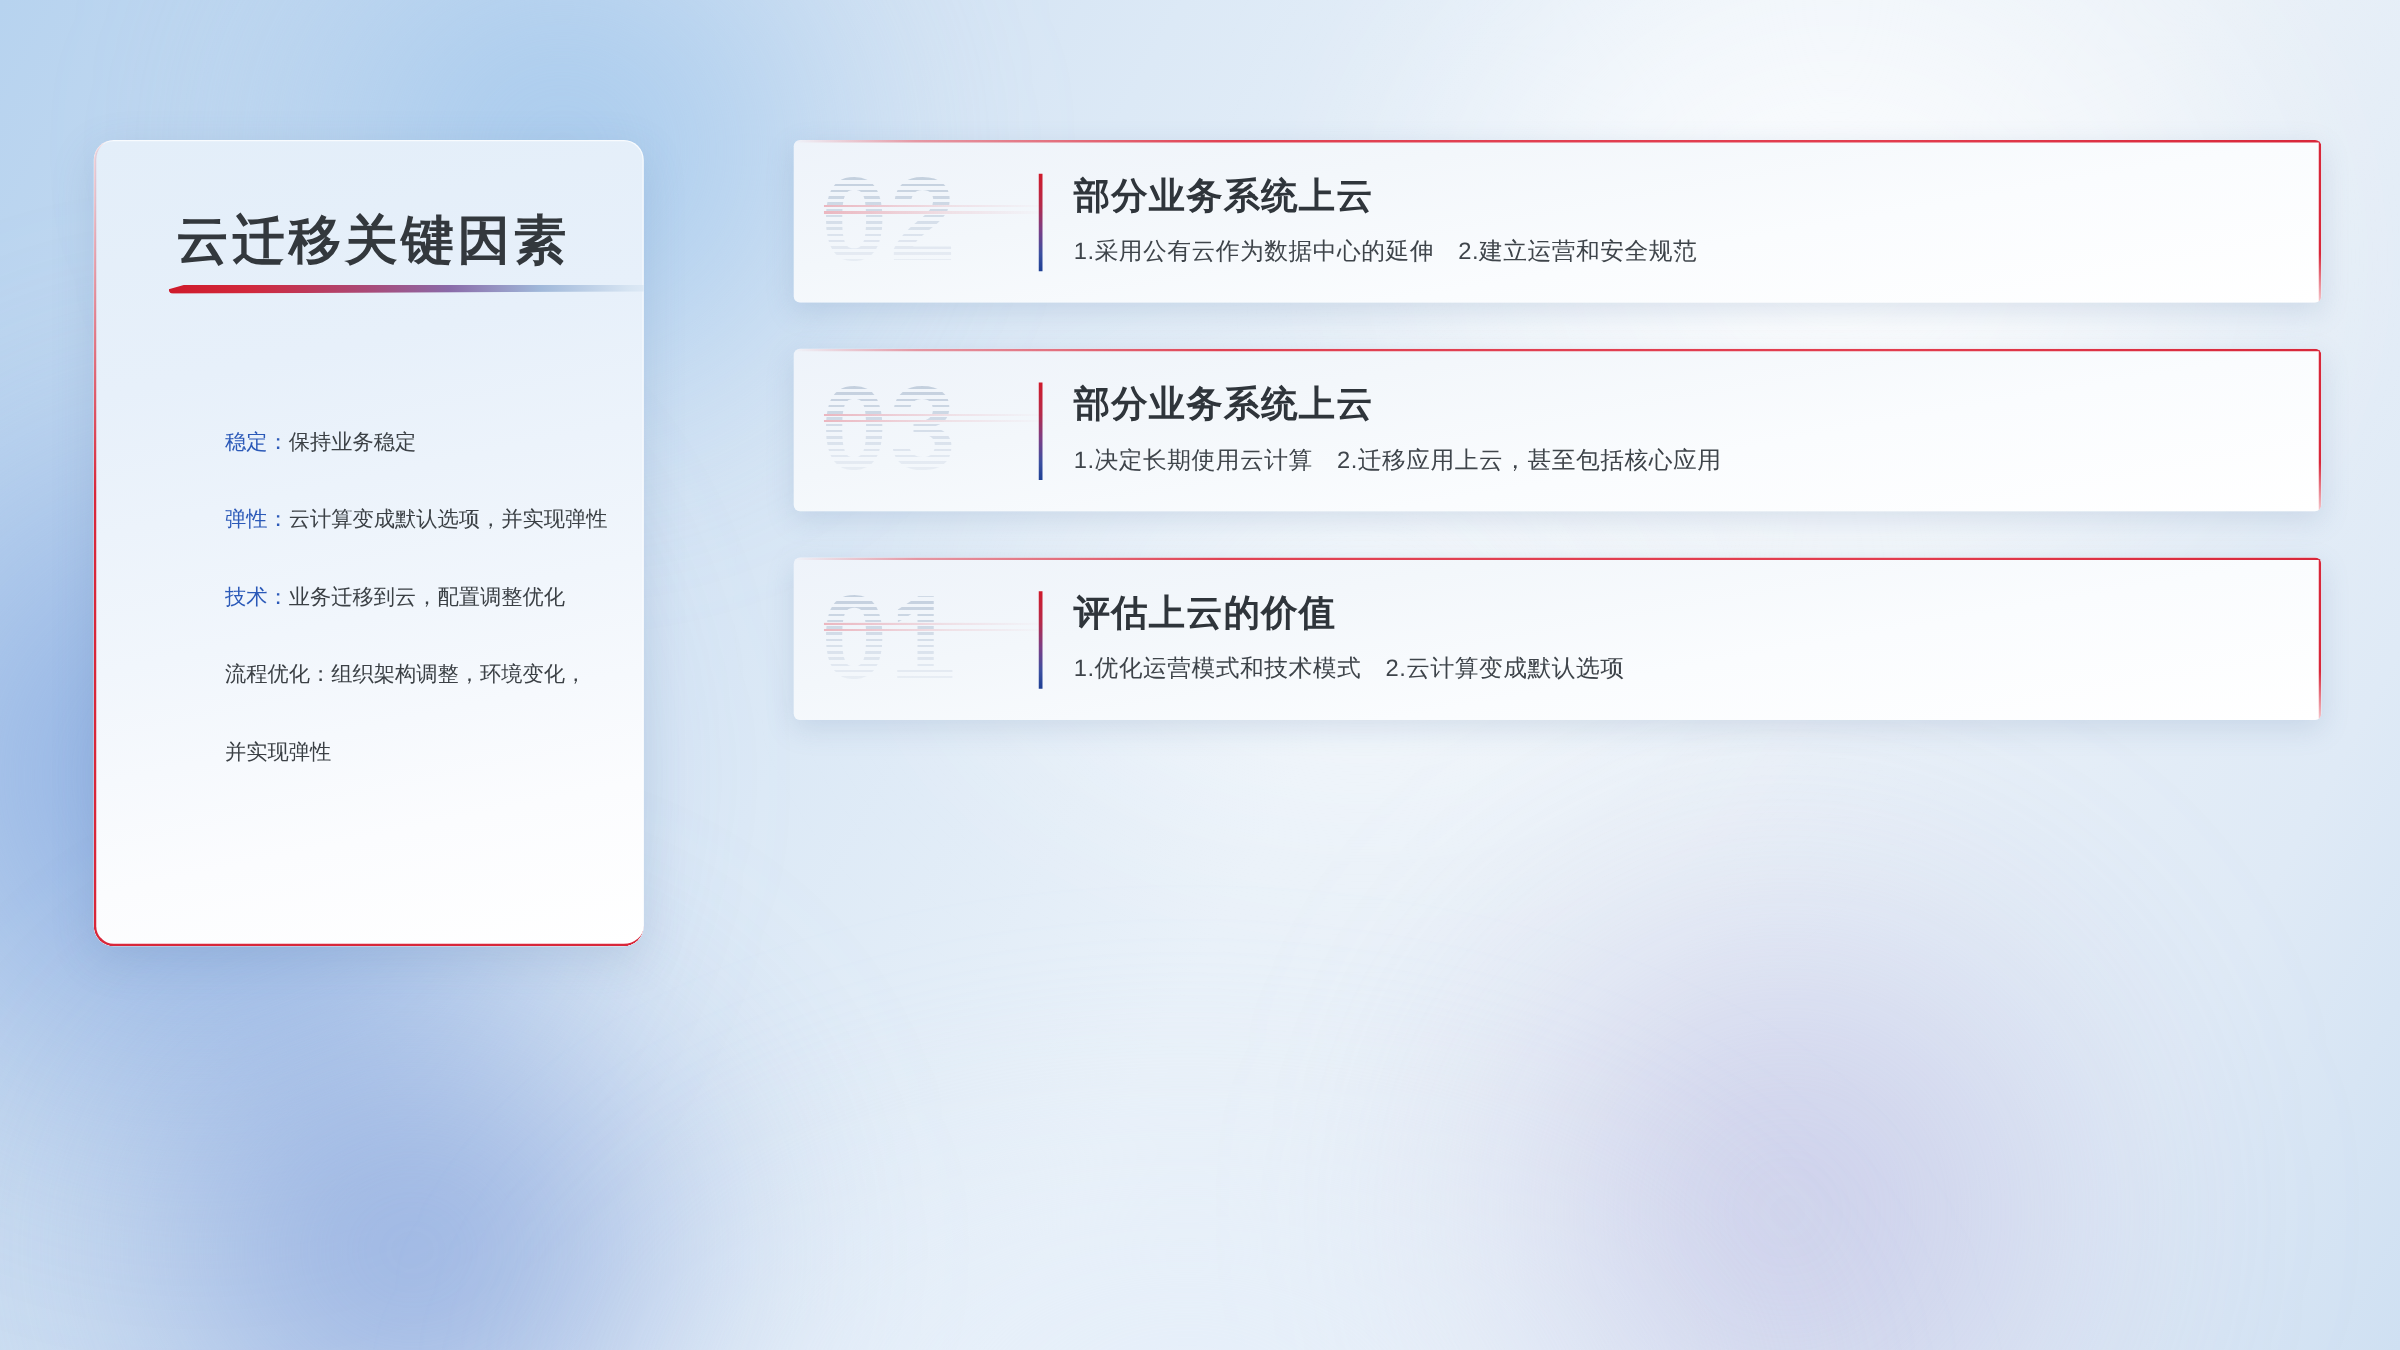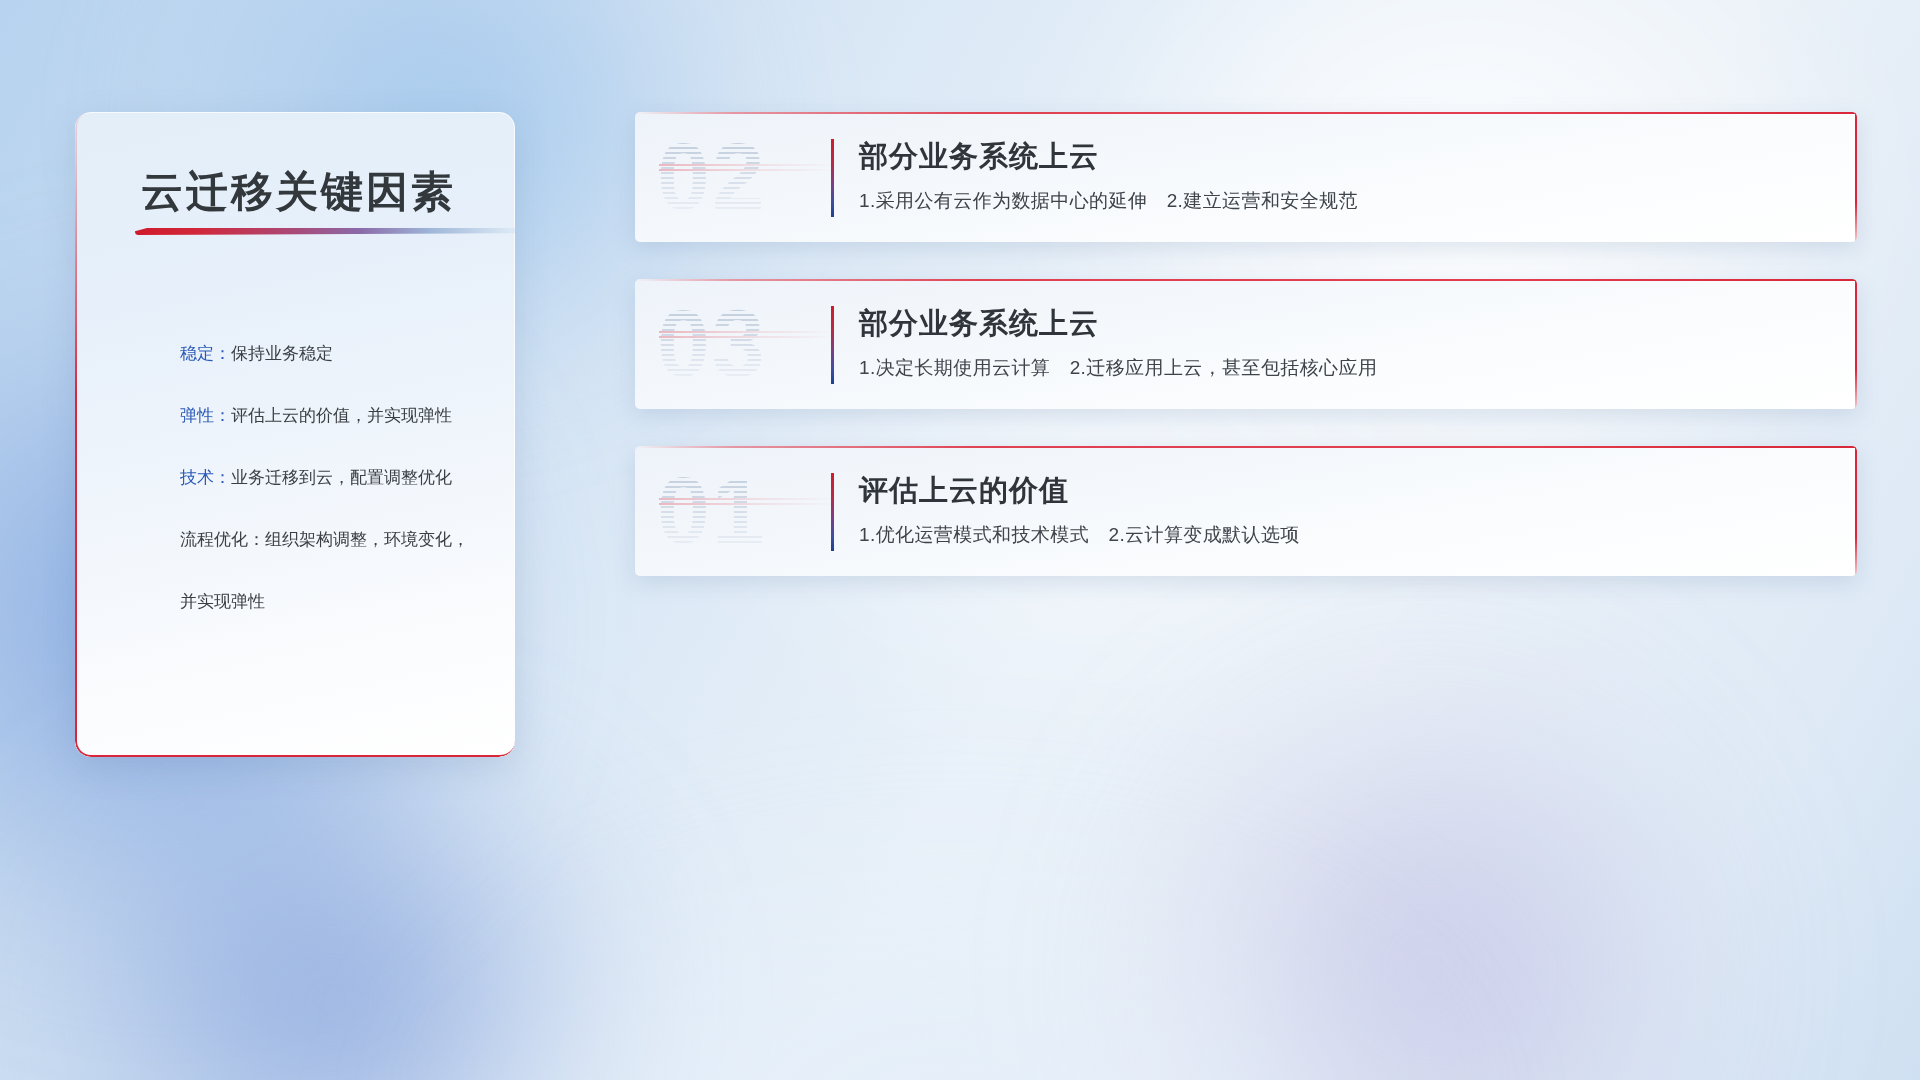--- a/index.html
+++ b/index.html
@@ -170,21 +170,21 @@
   <h1 class="panel-title">云迁移关键因素</h1>
   <div class="title-rule"></div>
 
   <div class="factor-list" id="factor-list">
       <div class="factor-row accent">
         <span class="lbl">稳定：</span>
         <span class="desc">保持业务稳定</span>
       </div>
       <div class="factor-row accent">
         <span class="lbl">弹性：</span>
-        <span class="desc">评估上云的价值，并实现弹性</span>
+        <span class="desc">云计算变成默认选项，并实现弹性</span>
       </div>
       <div class="factor-row accent">
         <span class="lbl">技术：</span>
         <span class="desc">业务迁移到云，配置调整优化</span>
       </div>
       <div class="factor-row">
         <span class="lbl">流程优化：</span>
         <span class="desc">组织架构调整，环境变化，</span>
       </div>
       <div class="factor-row">

